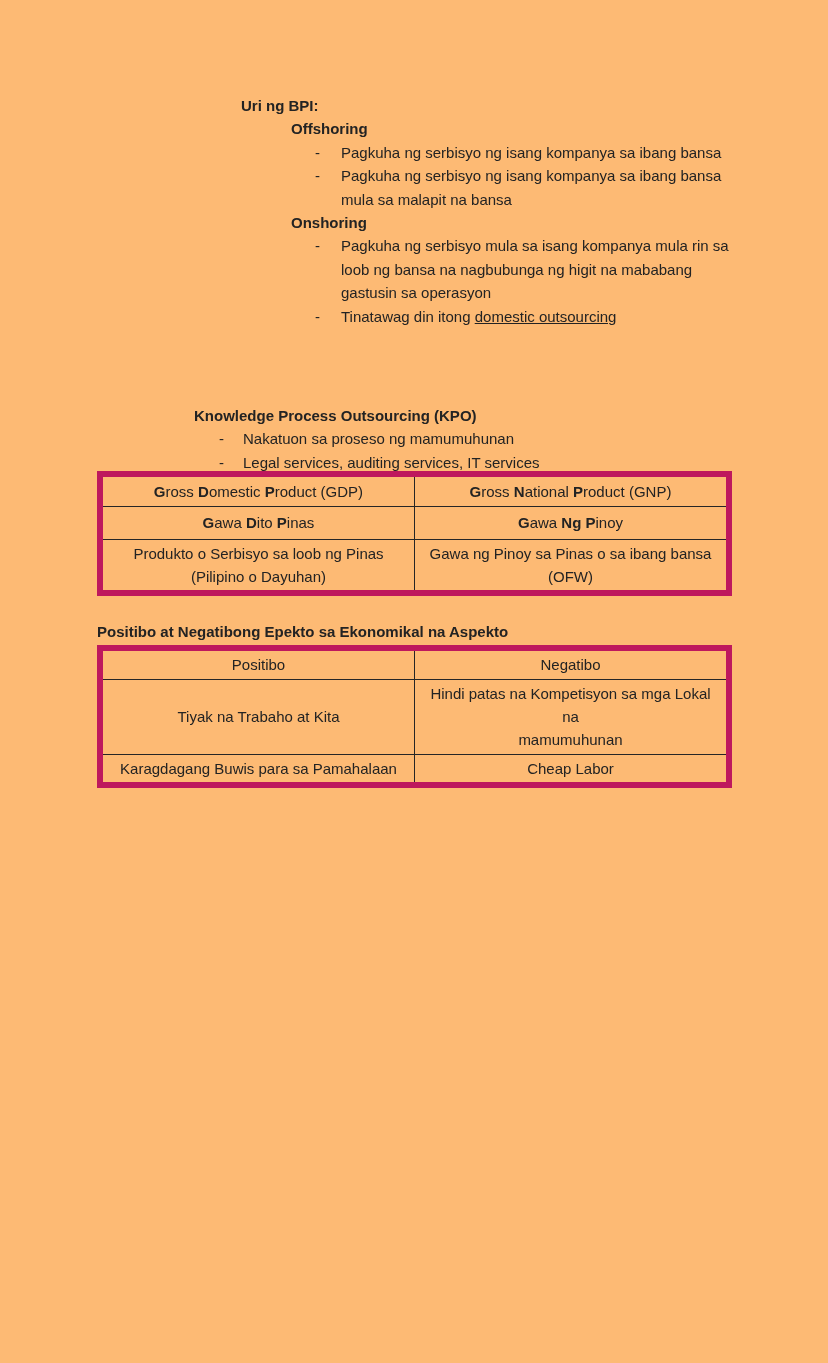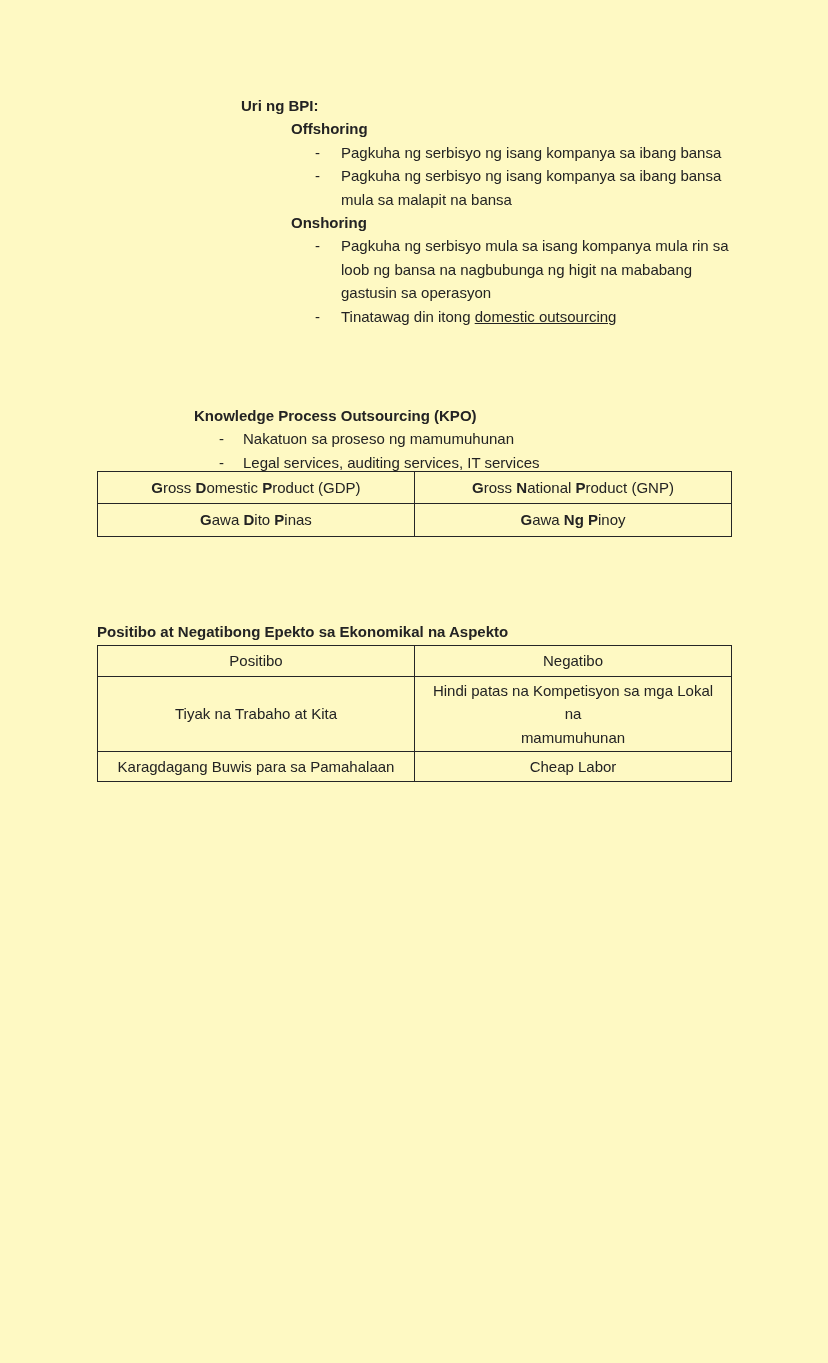--- a/index.html
+++ b/index.html
@@ -3,21 +3,21 @@
 <meta charset="utf-8">
 <style>
   * { margin: 0; padding: 0; box-sizing: border-box; }
   html, body { background: #ffffff; }
   body { font-family: "Liberation Sans", sans-serif; }
 
   .page {
     position: relative;
     width: 828px;
     height: 1363px;
-    background: #fef9c3;
+    background: #fdba74;
     color: #232323;
     font-size: 15px;
     line-height: 23.4px;
     overflow: hidden;
   }
 
   .abs { position: absolute; }
   .b { font-weight: 700; }
   b { font-weight: 700; }
   .ul { text-decoration: underline; }
@@ -29,21 +29,21 @@
   .s1 .bullet { padding-left: 100px; }
   .s1 .dash { position: absolute; left: 74px; top: 0; }
   .s2 .bullet { padding-left: 49px; }
   .s2 .dash { position: absolute; left: 25px; top: 0; }
 
   
   table {
     border-collapse: collapse;
     table-layout: fixed;
     width: 635px;
-    border: 1px solid #be185d;
+    border: 6px solid #be185d;
   }
   td {
     border: 1.5px solid #262626;
     width: 50%;
     text-align: center;
     vertical-align: middle;
     padding: 2px 10px;
     font-size: 15px;
     line-height: 23.4px;
     color: #232323;
@@ -103,20 +103,26 @@
   <table class="abs t1" style="left:97px; top:471px;">
     <tbody>
         <tr>
       <td><b>G</b><span>ross </span><b>D</b><span>omestic </span><b>P</b><span>roduct (GDP)</span></td>
       <td><b>G</b><span>ross </span><b>N</b><span>ational </span><b>P</b><span>roduct (GNP)</span></td>
     </tr>
     <tr>
       <td><b>G</b><span>awa </span><b>D</b><span>ito </span><b>P</b><span>inas</span></td>
       <td><b>G</b><span>awa </span><b>Ng</b><span> </span><b>P</b><span>inoy</span></td>
     </tr>
+    <tr>
+      <td class="ml">Produkto o Serbisyo sa loob ng Pinas
+(Pilipino o Dayuhan)</td>
+      <td class="ml">Gawa ng Pinoy sa Pinas o sa ibang bansa
+(OFW)</td>
+    </tr>
   </tbody>
     </table>
 
   <div class="abs b" style="left:97px; top:620px;">Positibo at Negatibong Epekto sa Ekonomikal na Aspekto</div>
 
   <table class="abs t2" style="left:97px; top:645px;">
     <tbody>
         <tr>
       <td>Positibo</td>
       <td>Negatibo</td>

